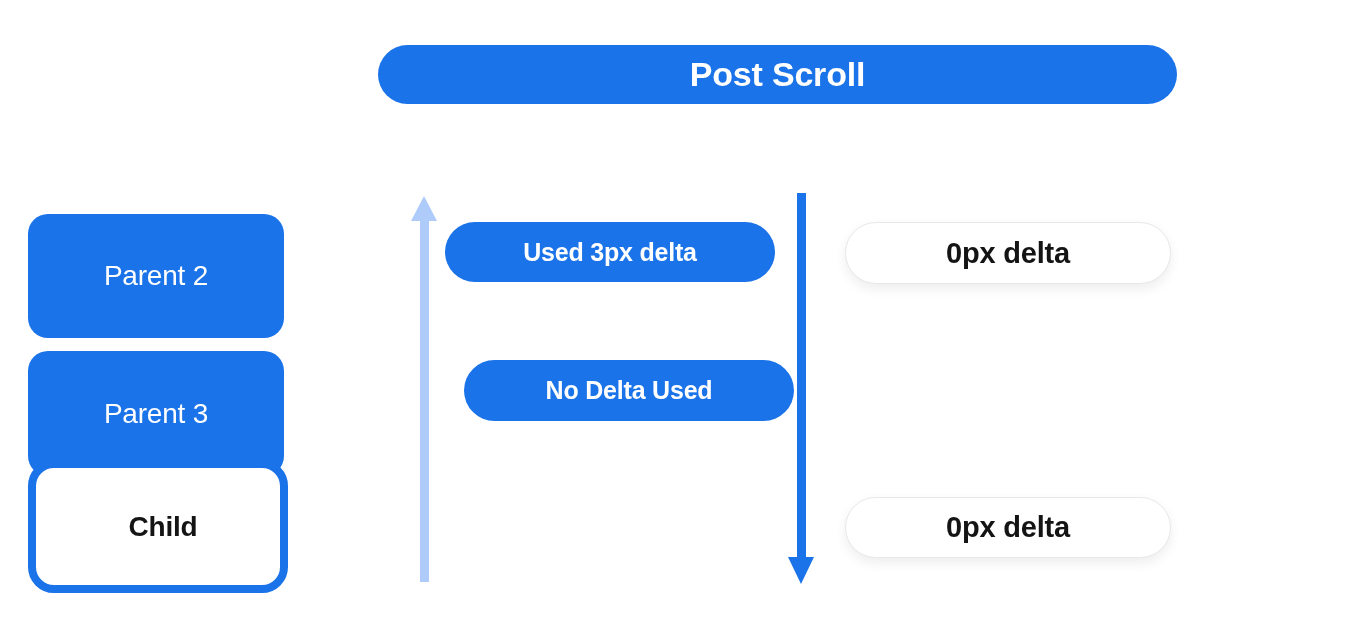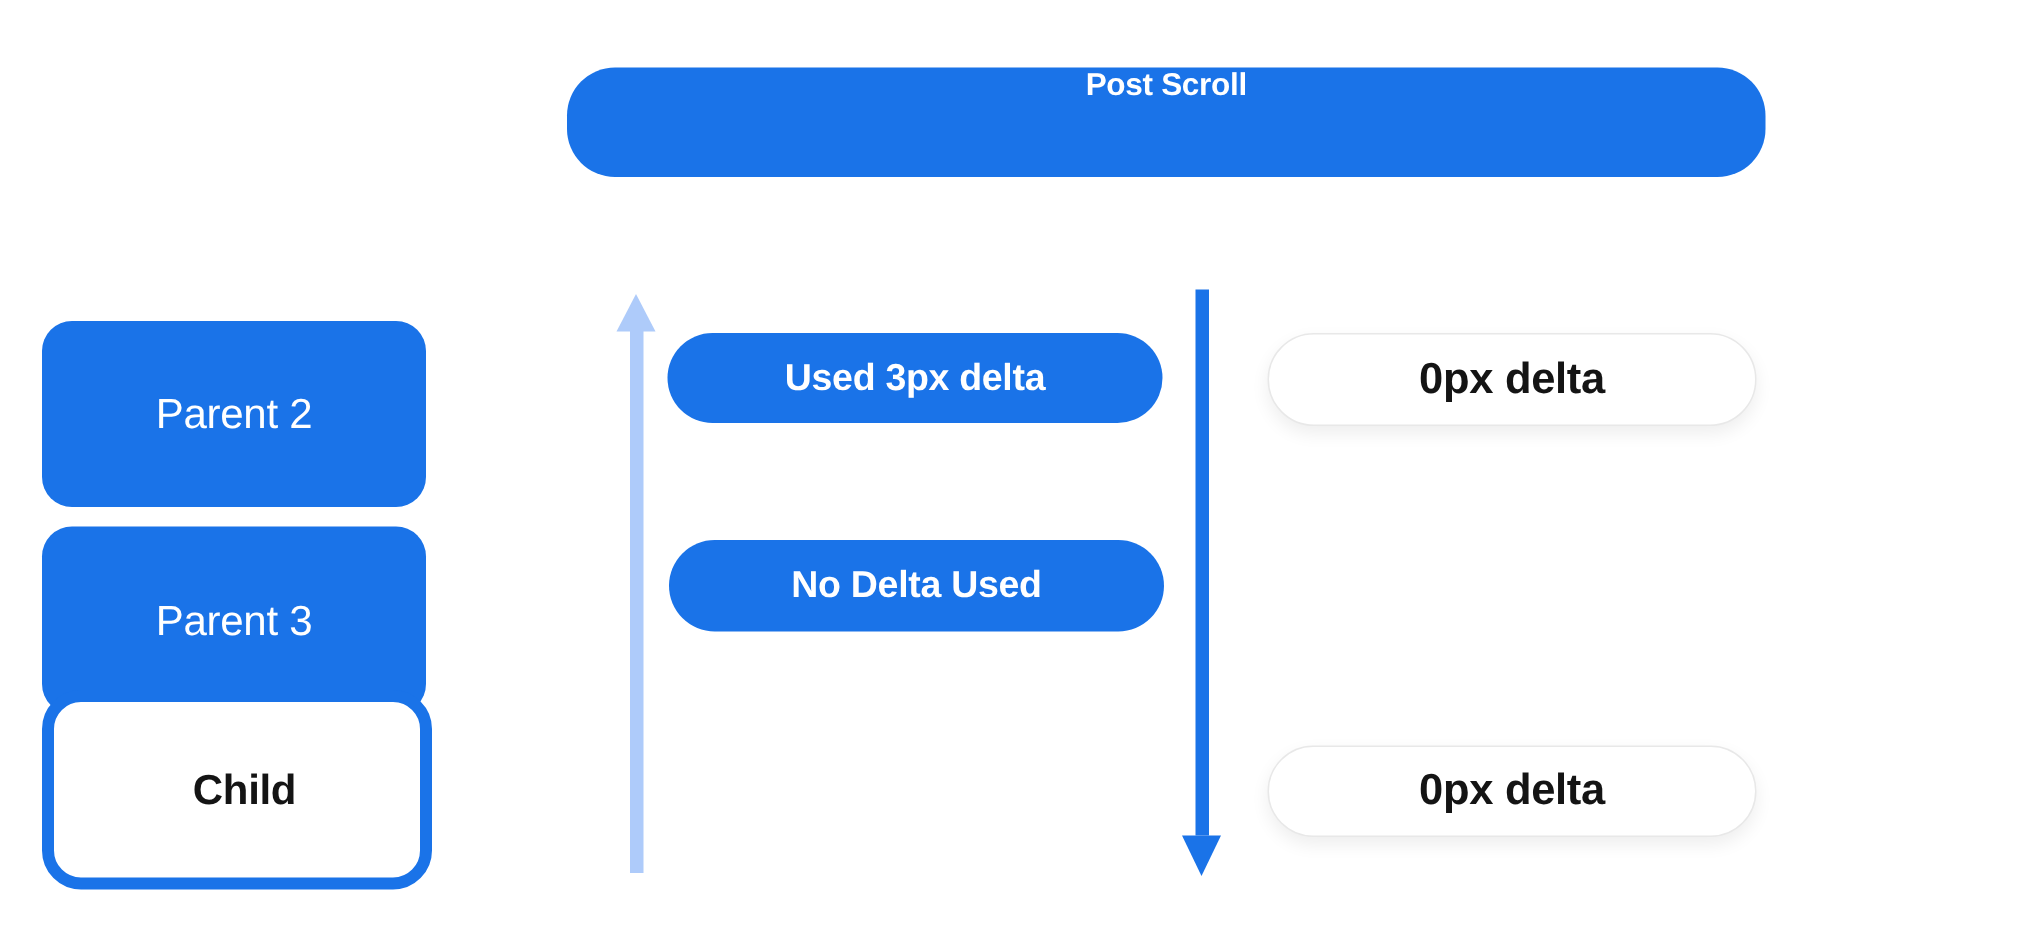--- a/index.html
+++ b/index.html
@@ -16,25 +16,25 @@
   .canvas{
     position:relative;
     width:1346px;
     height:624px;
     background:var(--bg);
     overflow:hidden;
   }
   .abs{position:absolute;}
   
   .header-pill{
-    left:378px; top:45px; width:799px; height:73px;
+    left:378px; top:45px; width:799px; height:59px;
     background:var(--blue);
     border-radius:32px;
-    display:flex;align-items:flex-start;justify-content:center;
-    color:#fff;font-weight:bold;font-size:21px;letter-spacing:-0.2px;
+    display:flex;align-items:center;justify-content:center;
+    color:#fff;font-weight:bold;font-size:34px;letter-spacing:-0.2px;
   }
   
   .node{
     background:var(--blue);
     border-radius:20px;
     display:flex;align-items:center;justify-content:center;
     color:#fff;font-weight:normal;font-size:28px;letter-spacing:-0.2px;margin-top:24px;
   }
   .node-parent2{left:28px; top:190px; width:256px; height:124px;}
   .node-parent1{left:28px; top:327px; width:256px; height:125px;}
@@ -63,21 +63,21 @@
     border-top:27px solid var(--blue);
   }
   
   .delta-pill{
     background:var(--blue);
     border-radius:31px;
     display:flex;align-items:center;justify-content:center;
     color:#fff;font-weight:bold;font-size:25px;letter-spacing:-0.2px;
   }
   .delta-pill-used{left:445px; top:222px; width:330px; height:60px;}
-  .delta-pill-none{left:446px; top:360px; width:330px; height:61px;}
+  .delta-pill-none{left:464px; top:360px; width:330px; height:61px;}
   
   .result-pill{
     background:#fff;
     border:1px solid var(--pill-border);
     border-radius:31px;
     box-shadow:0 5px 12px rgba(0,0,0,0.07);
     display:flex;align-items:center;justify-content:center;
     color:var(--text-dark);font-weight:600;font-size:29px;letter-spacing:-0.2px;
   }
   .result-pill-top{left:845px; top:222px; width:326px; height:62px;}

